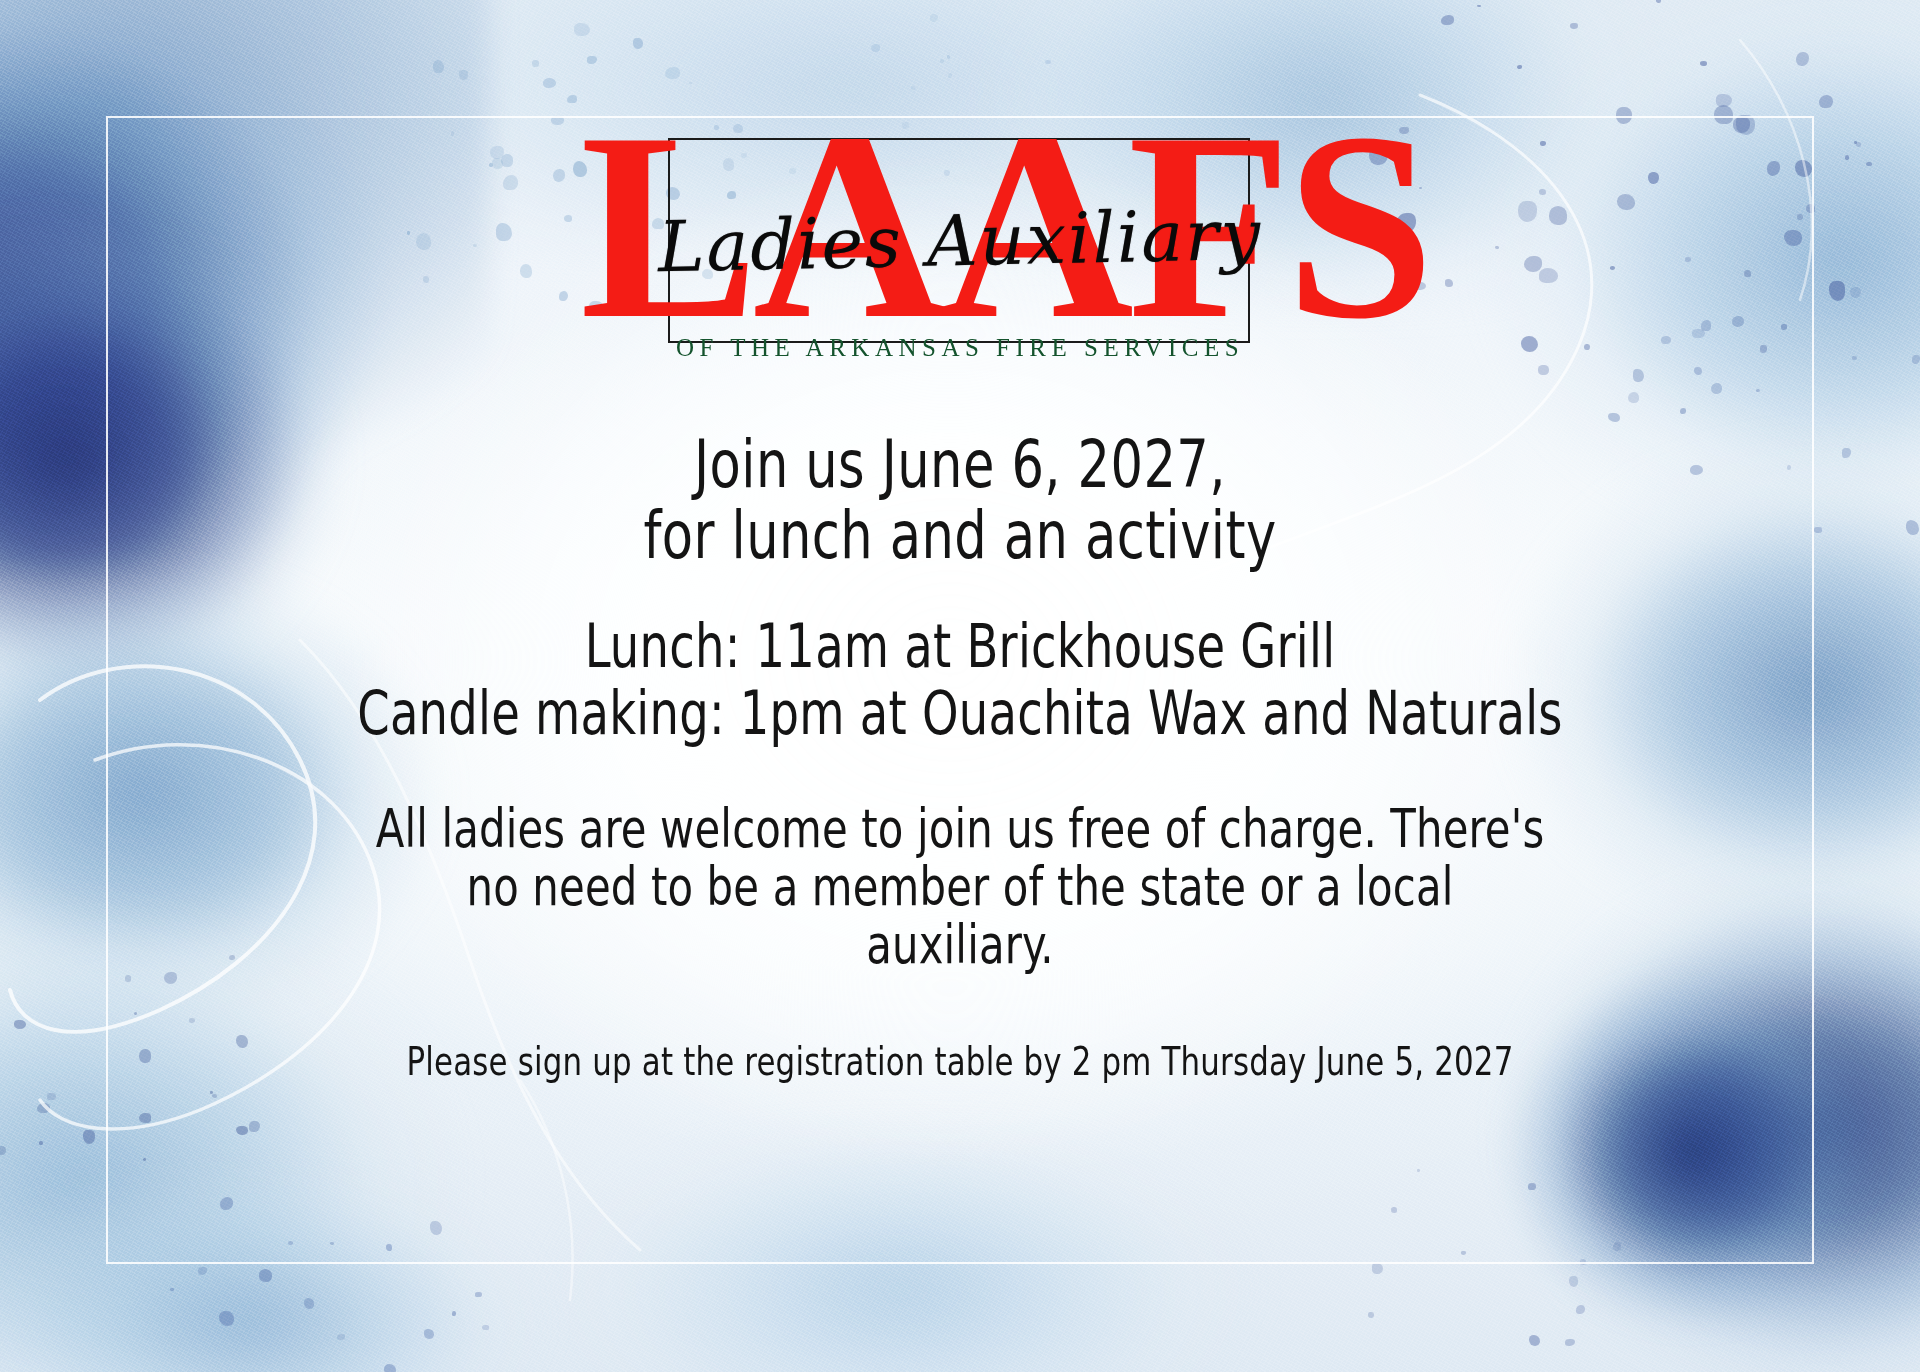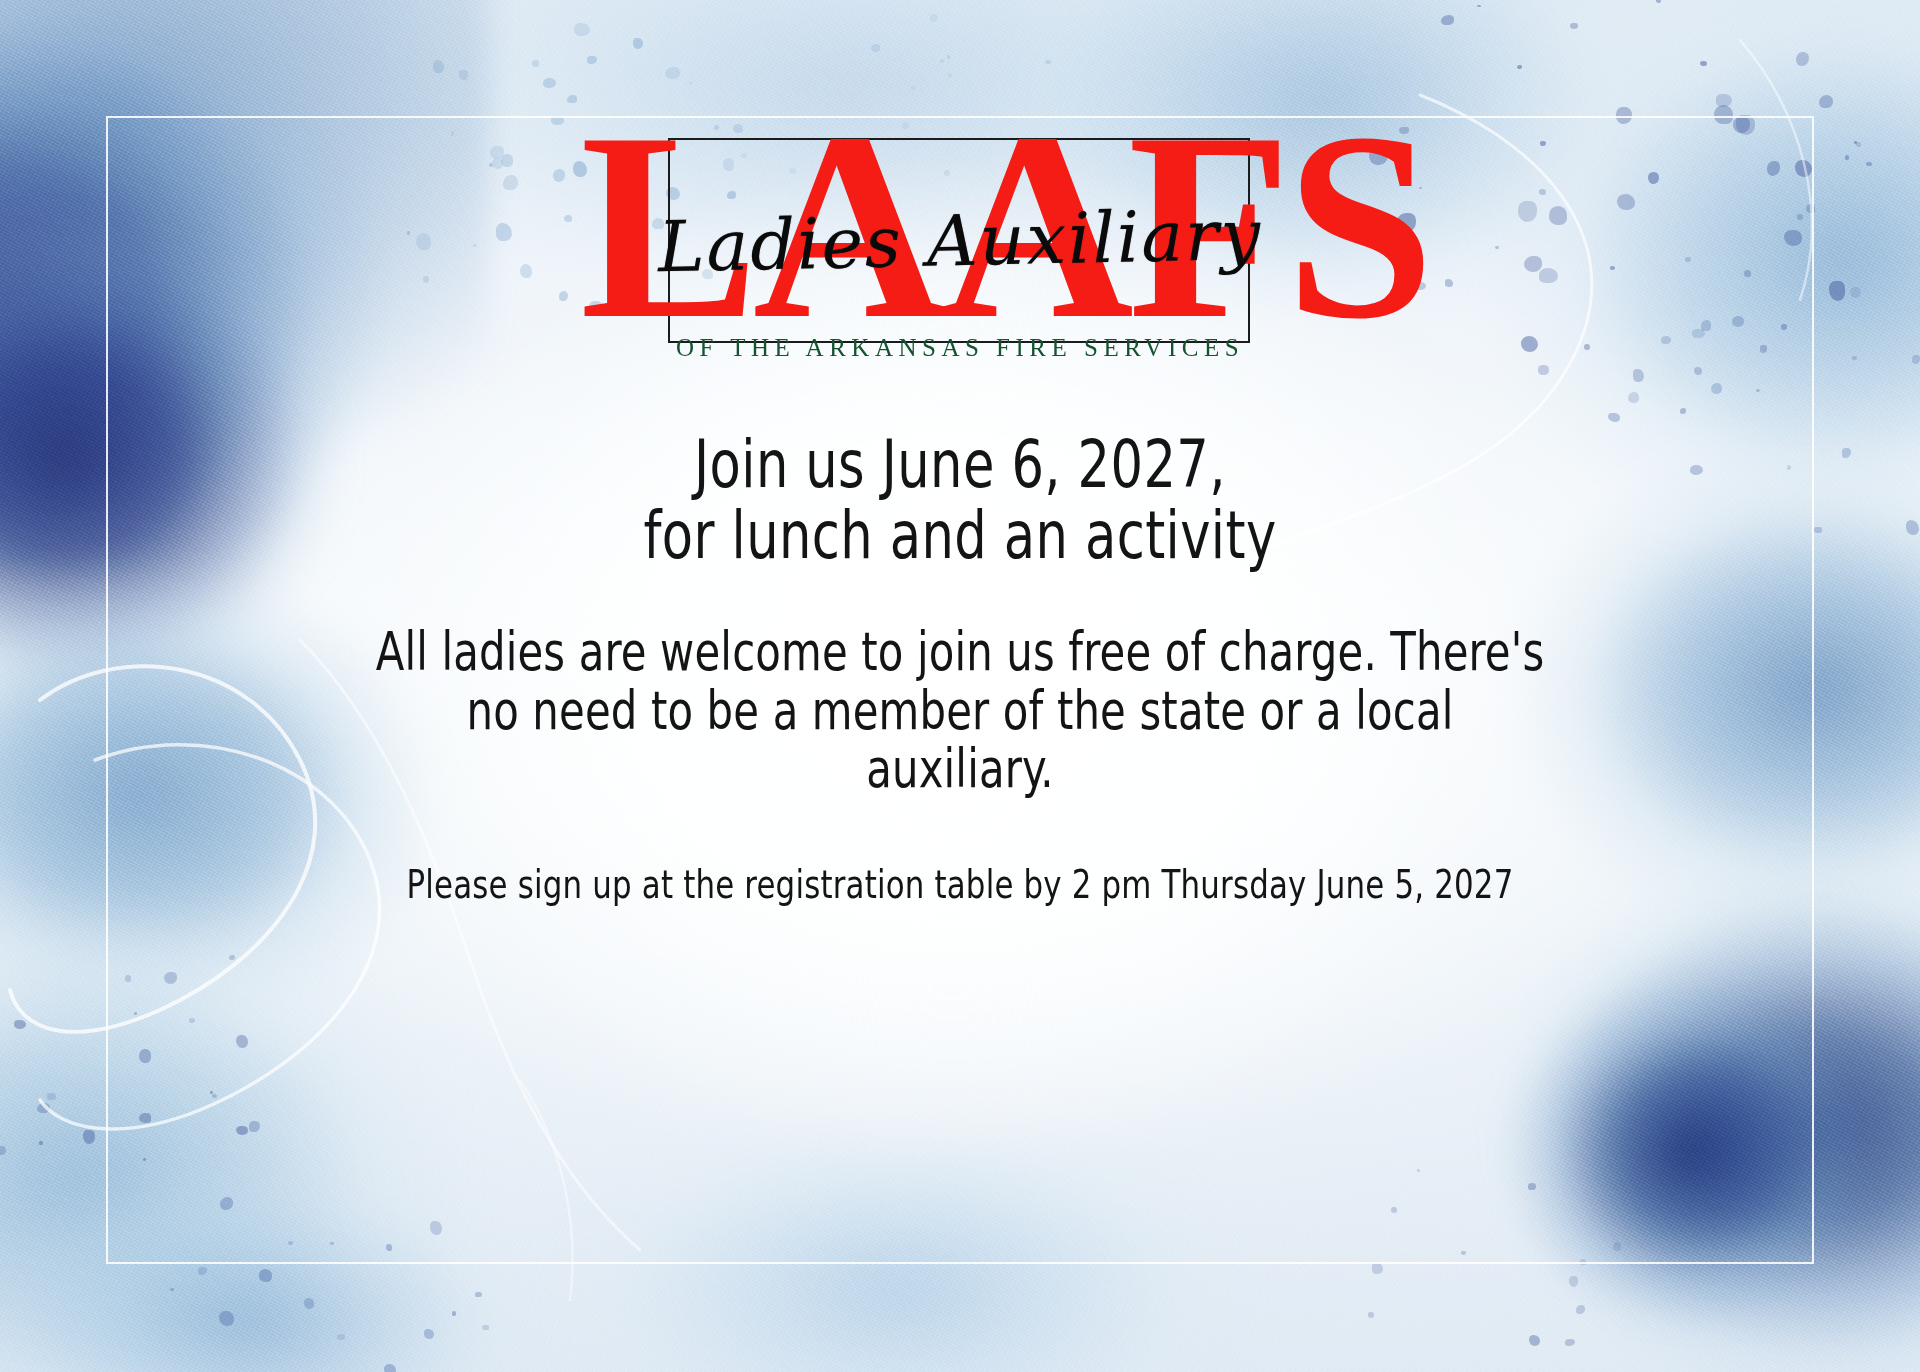--- a/index.html
+++ b/index.html
@@ -425,20 +425,24 @@
     </div>
   </div>
 
   <div id="content">
 
     <div class="lead">
       <span class="l1">Join us June 6, 2027,</span>
       <span class="l2">for lunch and an activity</span>
     </div>
 
+    <div class="details">
+      <div class="detail-line">Lunch:  11am at Brickhouse Grill</div>
+      <div class="detail-line">Candle making: 1pm at Ouachita Wax and Naturals</div>
+    </div>
 
     <div class="note">
       <span>All ladies are welcome to join us free of charge. There's</span>
       <span>no need to be a member of the state or a local</span>
       <span>auxiliary.</span>
     </div>
 
     <div class="signup">Please sign up at the registration table by 2 pm Thursday June 5, 2027</div>
   </div>
 </div>

